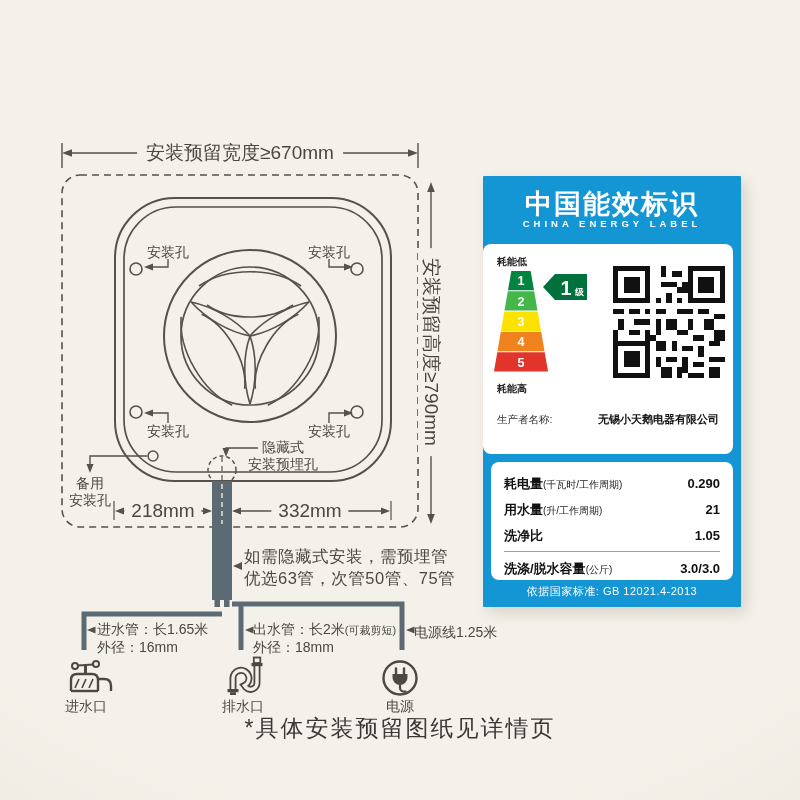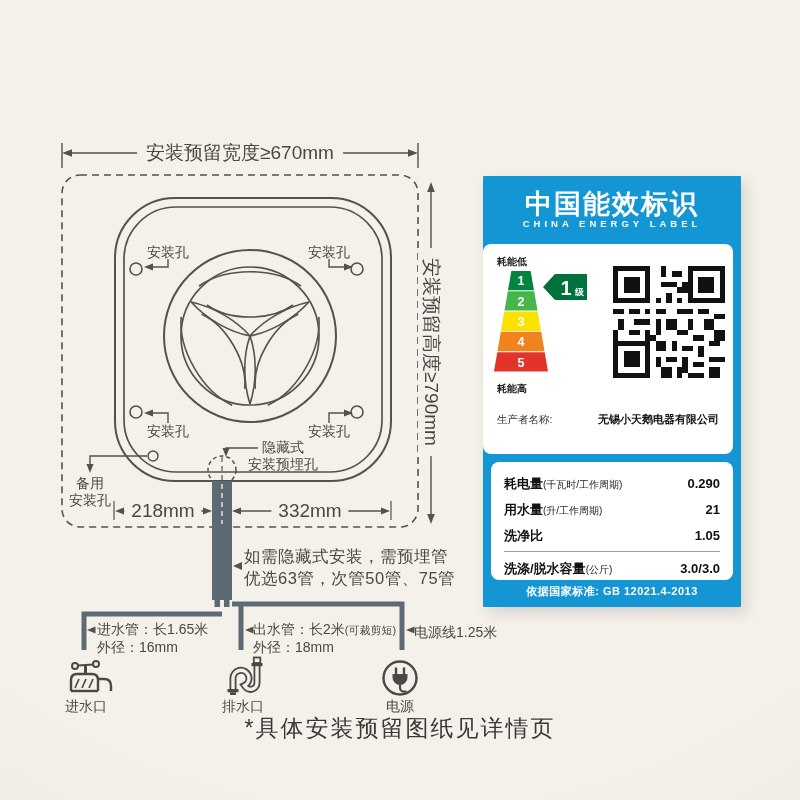--- a/index.html
+++ b/index.html
@@ -35,21 +35,21 @@
   .el-producer .pl{font-size:10.5px;color:#333}
   .el-producer .pv{font-size:11px;font-weight:700;color:#111}
   .el-p2{position:absolute;left:8px;top:286px;right:8px;height:118px;background:#fff;
     border-radius:8px;padding:8px 13px;box-sizing:border-box}
   .el-row{display:flex;justify-content:space-between;align-items:baseline;padding:4px 0 3px}
   .el-row .rl{font-size:13px;font-weight:700;color:#111}
   .el-row .ru{font-size:10px;font-weight:400;color:#222}
   .el-row .rv{font-size:13px;font-weight:700;color:#111}
   .el-row.last{border-top:1.5px solid #98a0a5;margin-top:3px;padding-top:7px}
   .el-std{position:absolute;left:0;right:0;bottom:8px;text-align:center;font-size:11px;
-    font-weight:700;color:#fff;letter-spacing:.5px}
+    font-weight:400;color:#fff;letter-spacing:.5px}
 </style>
 </head>
 <body>
 
 <div class="stage">
 
 
   <svg class="diagram" width="800" height="800" viewBox="0 0 800 800">
 
     <g stroke="#55514b" fill="#55514b">

